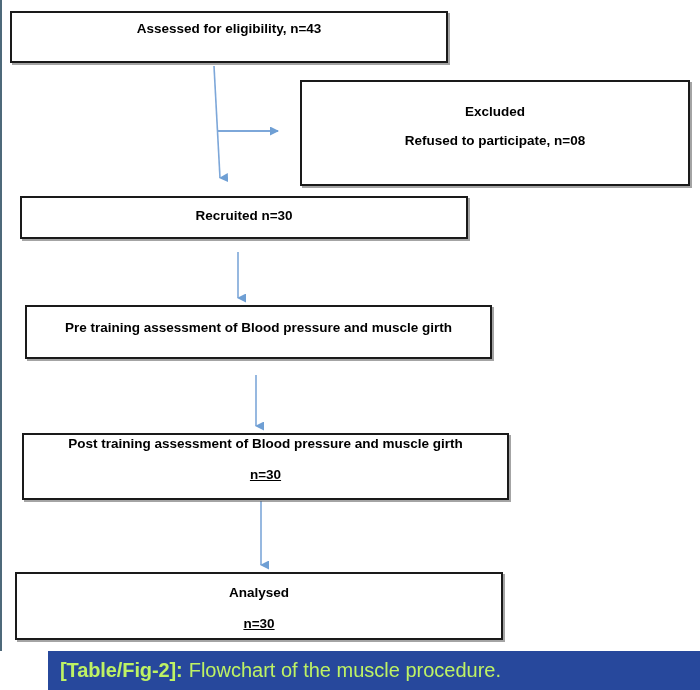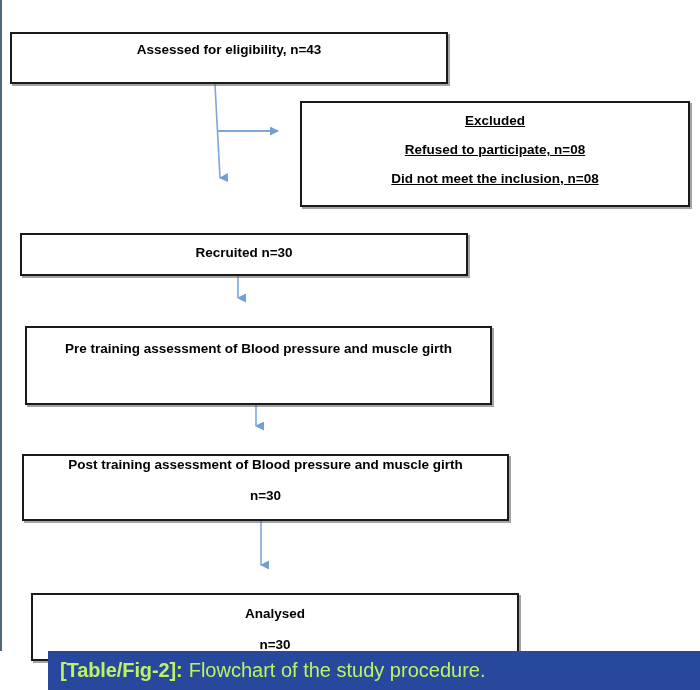--- a/index.html
+++ b/index.html
@@ -41,67 +41,66 @@
     border: 2px solid #1a1a1a;
     box-shadow: 2px 2px 0 rgba(90,90,90,0.55);
     display: flex;
     flex-direction: column;
     align-items: flex-end;
     color: #000000;
     font-weight: bold;
     font-size: 13.5px;
     line-height: 1.35;
     text-align: center;
-    margin-top: 21px;
   }
   .node .line {
     display: block;
     width: 100%;
     padding: 0 10px;
     box-sizing: border-box;
     white-space: normal;
   }
 
   
   #node-assessed {
     left: 10px; top: 11px; width: 438px; height: 52px;
     justify-content: flex-start;
     padding-top: 7px;
   }
   #node-excluded {
     left: 300px; top: 80px; width: 390px; height: 106px;
     justify-content: flex-start;
-    padding-top: 9px;
-    text-decoration: underline;
+    padding-top: 21px;
   }
   #node-excluded .line { margin-bottom: 11px; }
   #node-recruited {
-    left: 20px; top: 212px; width: 448px; height: 43px;
+    left: 20px; top: 196px; width: 448px; height: 43px;
     justify-content: flex-start;
     padding-top: 9px;
   }
   #node-pre {
-    left: 25px; top: 305px; width: 467px; height: 79px;
+    left: 25px; top: 305px; width: 467px; height: 54px;
     justify-content: flex-start;
     padding-top: 12px;
   }
   #node-post {
     left: 22px; top: 433px; width: 487px; height: 67px;
     justify-content: flex-start;
   }
   #node-post .line { margin-bottom: 13px; }
   #node-analysed {
-    left: 31px; top: 572px; width: 488px; height: 68px;
+    left: 15px; top: 572px; width: 488px; height: 68px;
     justify-content: flex-start;
     padding-top: 10px;
   }
   #node-analysed .line { margin-bottom: 13px; }
 
   .node .sub {
     font-weight: bold;
+    text-decoration: underline;
   }
 
   
   #connectors {
     position: absolute;
     left: 0; top: 0;
     width: 700px;
     height: 651px;
     pointer-events: none;
   }
@@ -170,21 +169,20 @@
       </g>
     </svg>
 
     <div class="node" id="node-assessed">
       <span class="line">Assessed for eligibility, n=43</span>
     </div>
 
     <div class="node" id="node-excluded">
       <span class="line">Excluded</span>
       <span class="line">Refused to participate, n=08</span>
-      <span class="line">Did not meet the inclusion, n=08</span>
     </div>
 
     <div class="node" id="node-recruited">
       <span class="line">Recruited n=30</span>
     </div>
 
     <div class="node" id="node-pre">
       <span class="line">Pre training assessment of Blood pressure and muscle girth</span>
     </div>
 
@@ -195,16 +193,16 @@
 
     <div class="node" id="node-analysed">
       <span class="line">Analysed</span>
       <span class="line sub">n=30</span>
     </div>
 
   </div>
 
   <div id="caption-bar">
     <span class="cap-label">[Table/Fig-2]:</span>
-    <span class="cap-text">Flowchart of the study procedure.</span>
+    <span class="cap-text">Flowchart of the muscle procedure.</span>
   </div>
 
 </div>
 
 </body></html>

